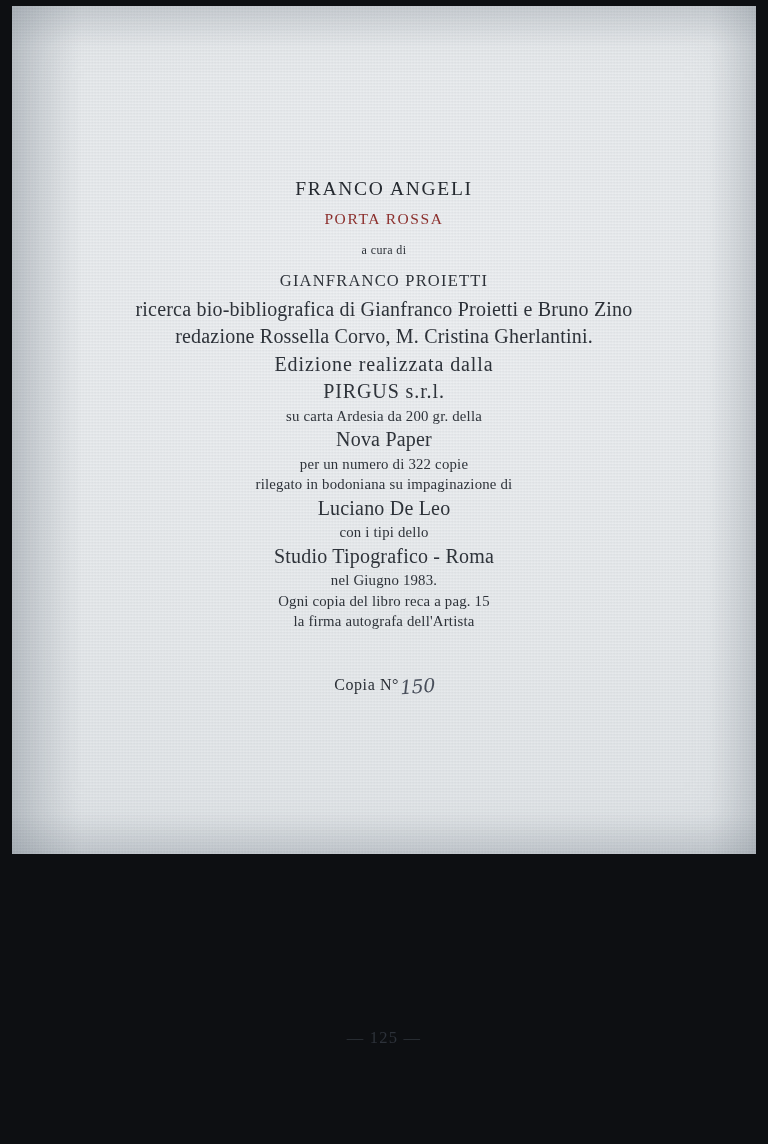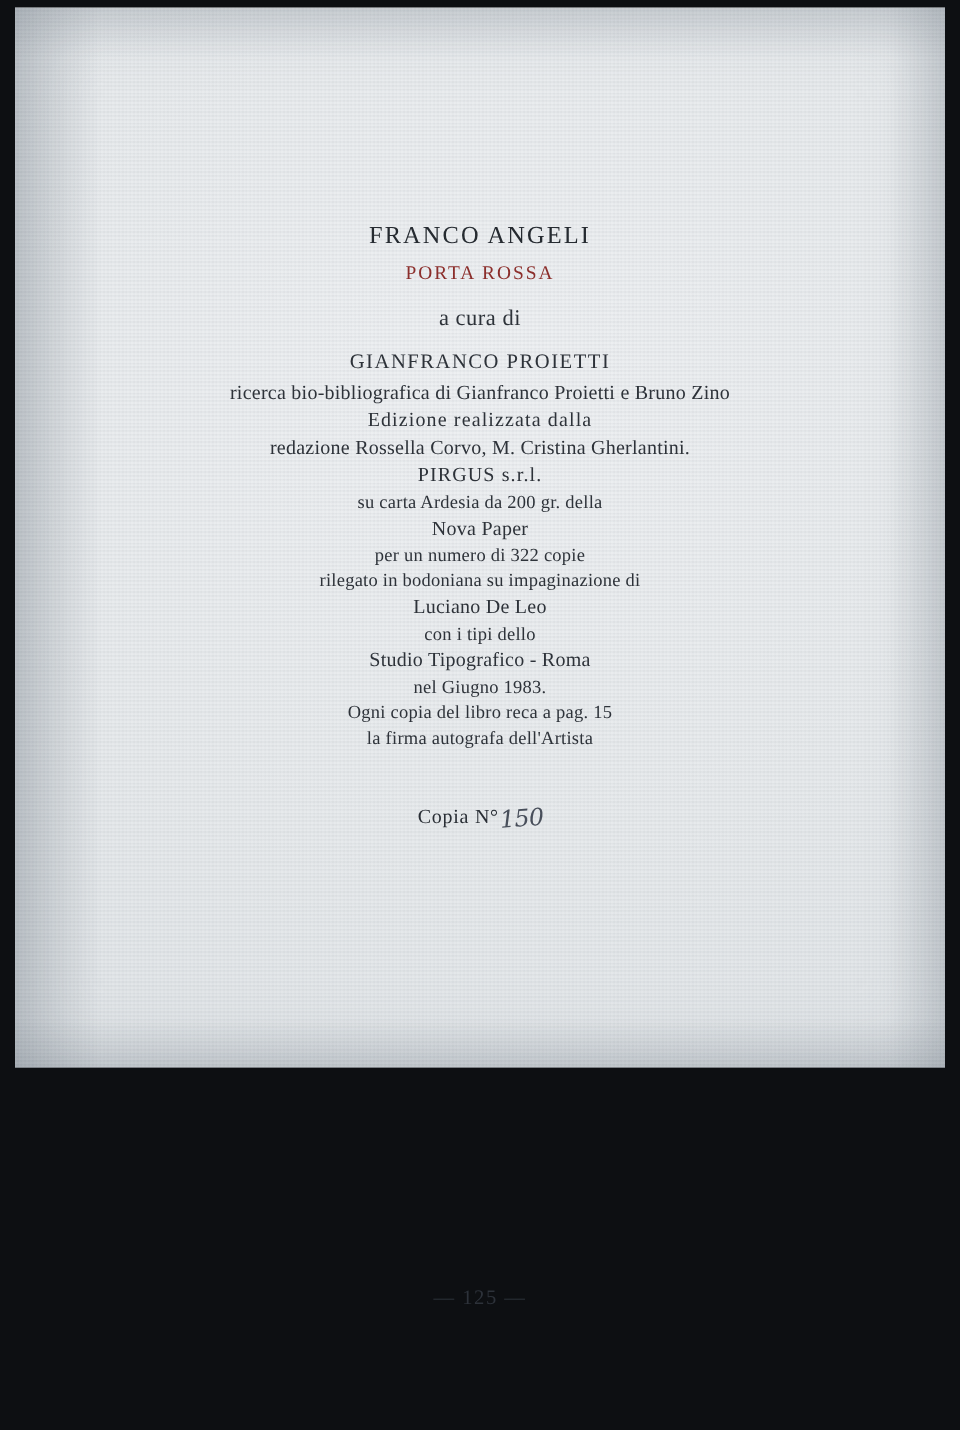--- a/index.html
+++ b/index.html
@@ -84,31 +84,31 @@
     color: #262b31;
     margin-bottom: 5px;
   }
   .subtitle {
     font-size: 15.5px;
     letter-spacing: 1.6px;
     color: #8e2f2c;
     margin-bottom: 13px;
   }
   .acura {
-    font-size: 18px;
+    font-size: 12px;
     margin-bottom: 11px;
     letter-spacing: 0.4px;
   }
   .curator {
     font-size: 16.5px;
     letter-spacing: 1.2px;
     margin-bottom: 3px;
     text-align: center;
   }
-  .l-15 { font-size: 16px; }
+  .l-15 { font-size: 20px; }
   .l-145 { font-size: 14.8px; }
   .l-spaced { letter-spacing: 0.9px; }
 
   .copy-line {
     margin-top: 44px;
     font-size: 16px;
     letter-spacing: 0.6px;
     color: #2a2f36;
     display: inline-block;
   }
@@ -146,22 +146,22 @@
 
 <div class="page">
 
   <div class="colophon">
     <div class="line title">FRANCO ANGELI</div>
     <div class="line subtitle">PORTA ROSSA</div>
     <div class="line acura">a cura di</div>
     <div class="line curator">GIANFRANCO PROIETTI</div>
 
     <div class="line l-15">ricerca bio-bibliografica di Gianfranco Proietti e Bruno Zino</div>
+    <div class="line l-15">redazione Rossella Corvo, M. Cristina Gherlantini.</div>
     <div class="line l-15 l-spaced">Edizione realizzata dalla</div>
-    <div class="line l-15">redazione Rossella Corvo, M. Cristina Gherlantini.</div>
     <div class="line l-15 l-spaced">PIRGUS s.r.l.</div>
     <div class="line l-145">su carta Ardesia da 200 gr. della</div>
     <div class="line l-15">Nova Paper</div>
     <div class="line l-145">per un numero di 322 copie</div>
     <div class="line l-145">rilegato in bodoniana su impaginazione di</div>
     <div class="line l-15">Luciano De Leo</div>
     <div class="line l-145">con i tipi dello</div>
     <div class="line l-15">Studio Tipografico - Roma</div>
     <div class="line l-145">nel Giugno 1983.</div>
     <div class="line l-145">Ogni copia del libro reca a pag. 15</div>

